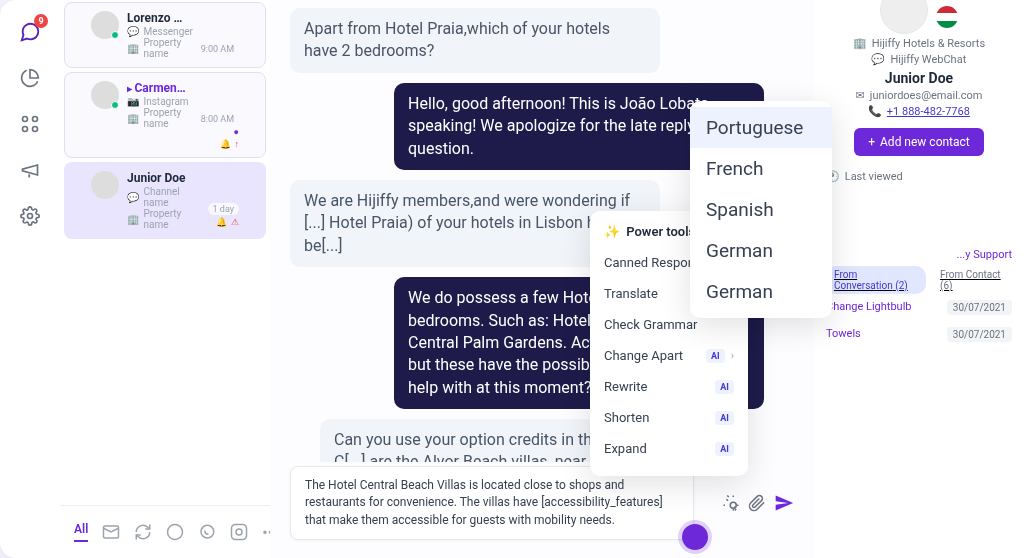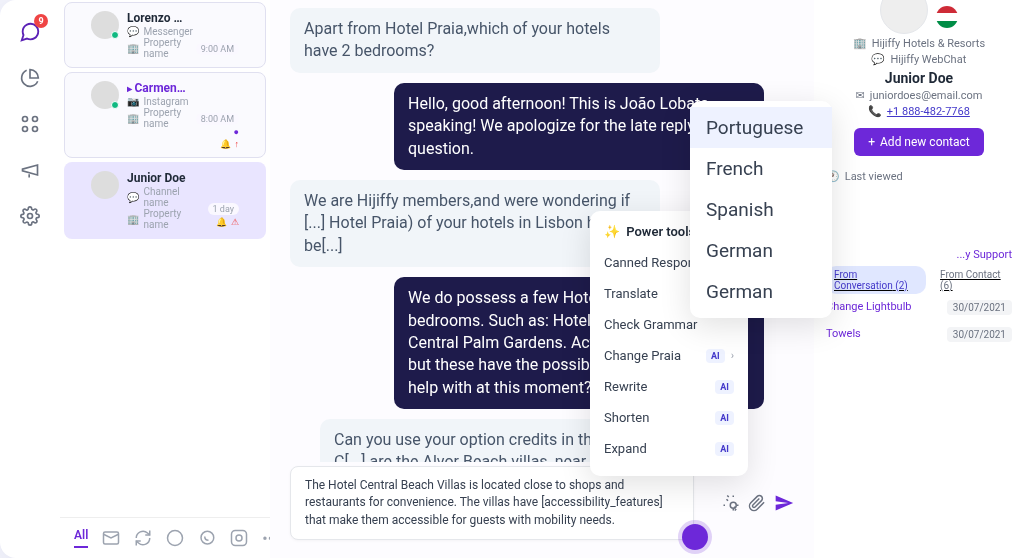--- a/index.html
+++ b/index.html
@@ -22,21 +22,21 @@
 .convo-body { flex:1; min-width:0; }
 .convo-name { font-size:12px; font-weight:700; color:#1f2937; white-space:nowrap; overflow:hidden; text-overflow:ellipsis;}
 .convo-name.accent { color:#6d28d9; }
 .convo-channel { font-size:10px; color:#9ca3af; display:flex; align-items:center; gap:4px; margin-top:1px;}
 .convo-prop { font-size:10px; color:#9ca3af; display:flex; align-items:center; gap:4px;}
 .convo-meta { display:flex; flex-direction:column; align-items:flex-end; gap:2px;margin-top:32px;}
 .convo-time { font-size:9px; color:#9ca3af; white-space:nowrap; background:#faf8ff; padding:1px 5px; border-radius:6px;}
 .convo-icons { display:flex; gap:3px; font-size:9px;}
 .ic-red { color:#ef4444;}
 .ic-pur { color:#6d28d9;}
-.filters { display:flex; gap:14px; padding:10px 14px; align-items:center; color:#9ca3af; border-top:1px solid #eee; margin-top:auto; }
+.filters { display:flex; gap:14px; padding:16px 14px; align-items:center; color:#9ca3af; border-top:1px solid #eee; margin-top:auto; }
 .filter-all { color:#6d28d9; font-weight:600; font-size:12px; border-bottom:2px solid #6d28d9; padding-bottom:4px;}
 
 
 .chat { flex:1; display:flex; flex-direction:column; position:relative; padding:8px 20px 0 20px; background:#fdfcff; min-width:0;}
 .messages { flex:1; overflow:hidden; display:flex; flex-direction:column; gap:10px; }
 .msg-in, .msg-out { max-width:370px; font-size:16px; line-height:1.4; padding:10px 14px; border-radius:10px;}
 .msg-in { background:#f1f5f9; color:#475569; align-self:flex-start; }
 .msg-out { background:#1e1b4b; color:#fff; align-self:flex-end; margin-right:30px; }
 .msg-row { display:flex; align-items:flex-end; gap:8px;}
 .msg-ava { width:22px; height:22px; border-radius:50%; background:#ddd; flex-shrink:0;}
@@ -277,21 +277,21 @@
           <span>Canned Responses</span>
         </div>
       <div class="dd-item">
           <span>Translate</span>
           <span class="dd-chev">›</span>
         </div>
       <div class="dd-item">
           <span>Check Grammar</span>
         </div>
       <div class="dd-item">
-          <span>Change Praia</span>
+          <span>Change Apart</span>
           <span class="dd-right">
             <span class="ai-badge">AI</span>
             <span class="dd-chev">›</span>
           </span>
         </div>
       <div class="dd-item">
           <span>Rewrite</span>
           <span class="ai-badge">AI</span>
         </div>
       <div class="dd-item">

